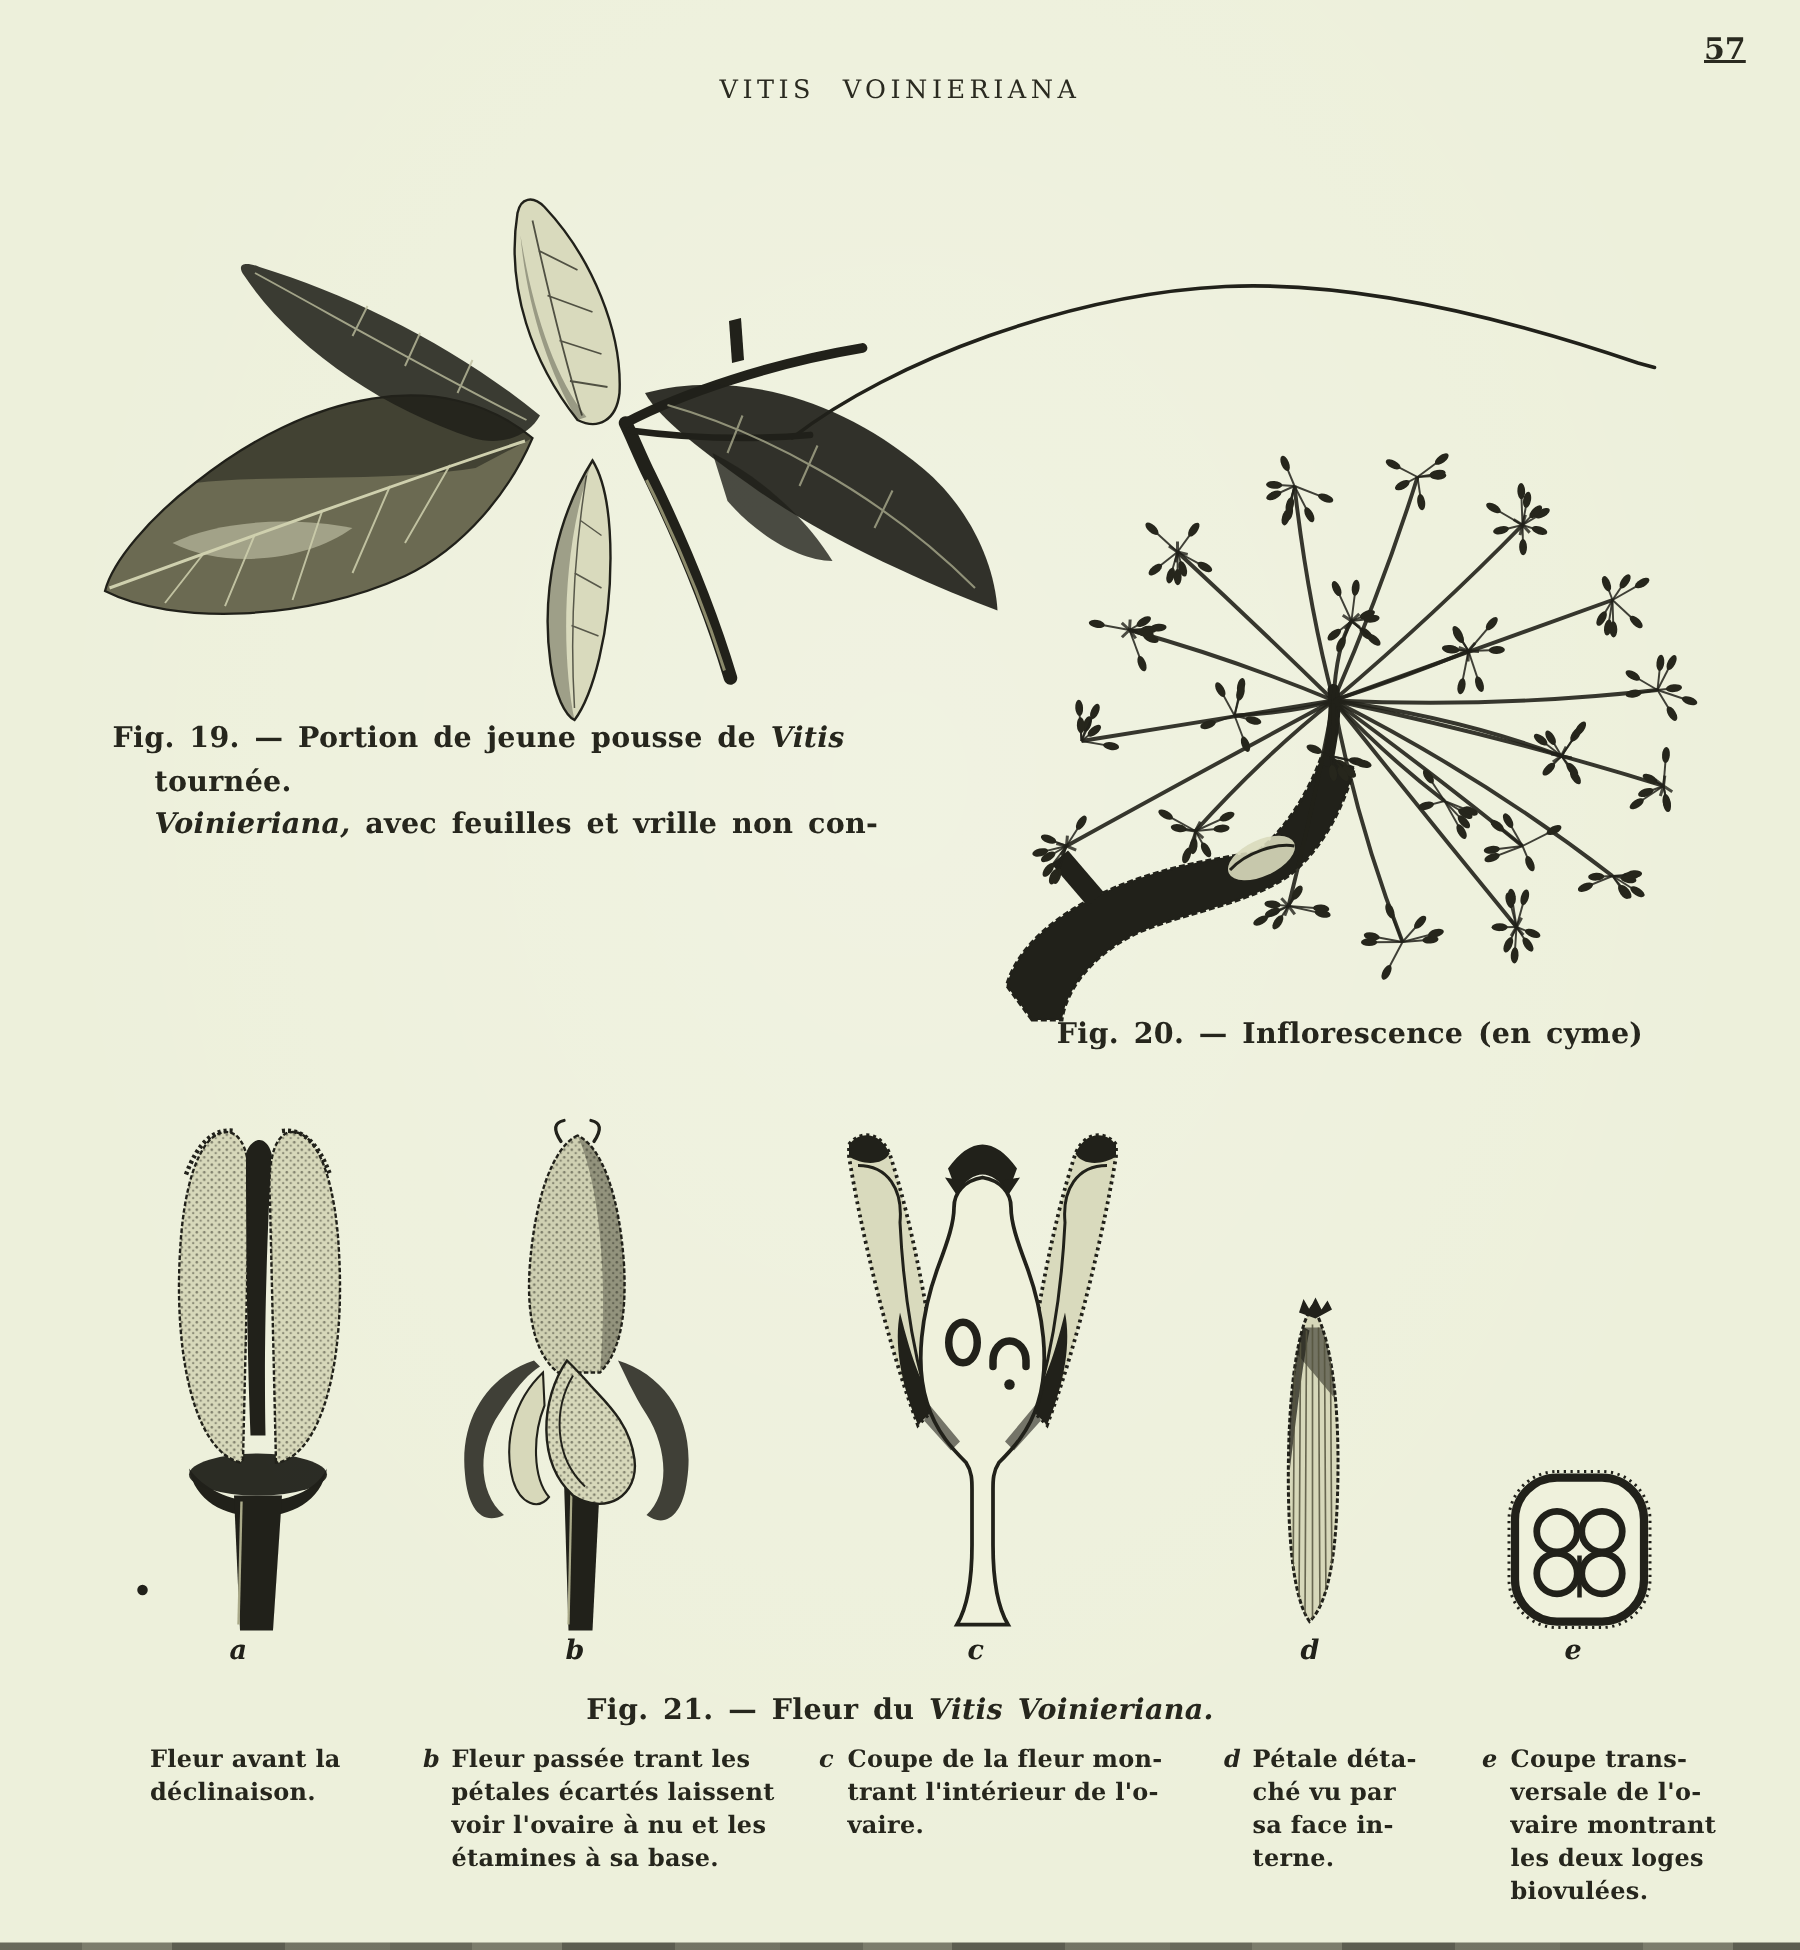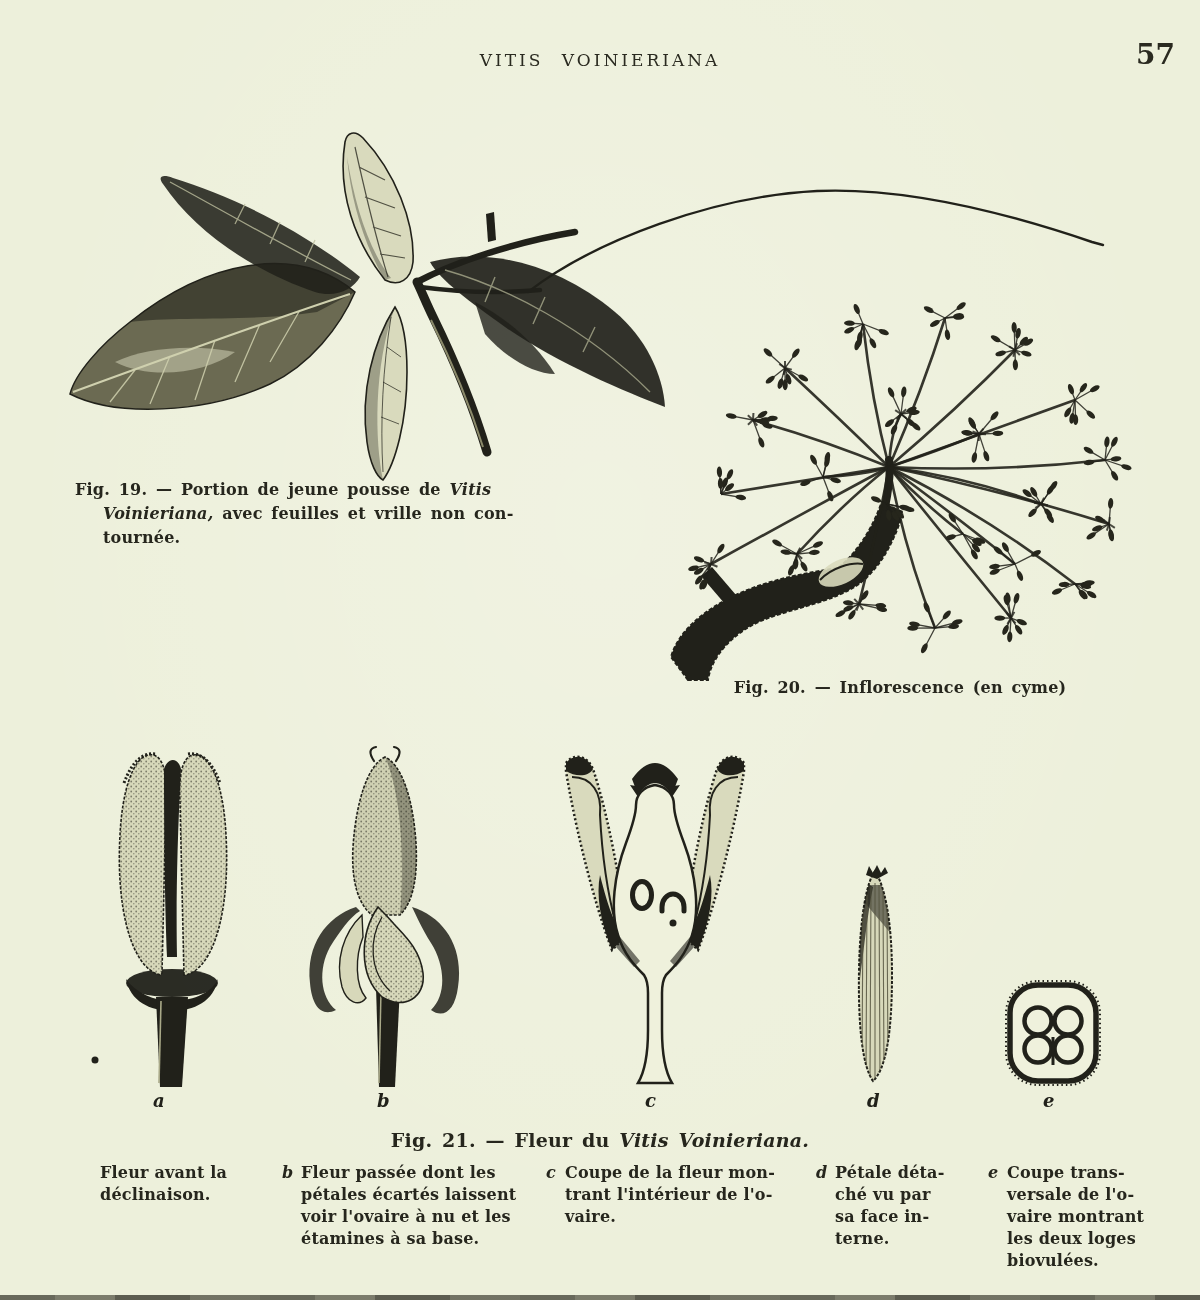--- a/index.html
+++ b/index.html
@@ -9,23 +9,23 @@
   html,body{margin:0;padding:0;}
   .page{
     position:relative; width:1200px; height:1300px; overflow:hidden;
     background:var(--paper);
     background-image:radial-gradient(ellipse at 50% 40%, rgba(255,255,255,.18), rgba(0,0,0,0) 70%);
     font-family:"DejaVu Serif","Liberation Serif",serif;
     color:var(--ink);
   }
   .page-header{position:absolute; top:50px; left:0; right:0; text-align:center;
     font-size:17px; font-weight:400; letter-spacing:3px; word-spacing:10px; color:#2a2a20;}
-  .page-number{position:absolute; top:38px; left:1136px; font-size:28px; font-weight:600; color:#2a2a20;}
-
-  .caption{font-size:16px; font-weight:600; line-height:1.5; color:#26261d;
+  .page-number{position:absolute; top:20px; left:1136px; font-size:20px; font-weight:600; color:#2a2a20;text-decoration:underline;}
+
+  .caption{font-size:19px; font-weight:600; line-height:1.5; color:#26261d;
     letter-spacing:.2px; word-spacing:3px;}
   .caption i{font-style:italic;}
   .fig19-caption{position:absolute; left:75px; top:478px; width:520px;}
   .fig19-caption .hang{padding-left:28px;}
   .fig20-caption{position:absolute; left:660px; top:676px; width:480px; text-align:center; line-height:1.45;}
   .fig21-caption{position:absolute; left:0; right:0; top:1126px; text-align:center; font-size:19px;}
 
   .fig-letter{position:absolute; top:1090px; font-size:18px; font-style:italic; font-weight:600;}
   .la{left:153px;} .lb{left:377px;} .lc{left:645px;} .ld{left:867px;} .le{left:1043px;}
 
@@ -570,24 +570,24 @@
       <circle class="paper-f ink-s" cx="1008" cy="314" r="13.5" stroke-width="4.5"></circle>
       <path class="nofill ink-s" stroke-width="3" d="M993,302 L993,330"></path>
     </g>
   </svg>
 
   <div class="caption fig19-caption">
     <div>
       <span>Fig. 19. — Portion de jeune pousse de </span><i>Vitis</i>
     </div>
     <div class="hang">
-      <i>Voinieriana,</i><span> avec feuilles et vrille non con-</span>
+      <span>tournée.</span>
     </div>
     <div class="hang">
-      <span>tournée.</span>
+      <i>Voinieriana,</i><span> avec feuilles et vrille non con-</span>
     </div>
   </div>
 
   <div class="caption fig20-caption">
     <div>Fig. 20. — Inflorescence (en cyme)</div>
   </div>
 
   <span class="fig-letter la">a</span>
   <span class="fig-letter lb">b</span>
   <span class="fig-letter lc">c</span>
@@ -597,21 +597,21 @@
   <div class="caption fig21-caption">
     <span>Fig. 21. — Fleur du </span><i>Vitis Voinieriana.</i>
   </div>
 
   <div class="legend-item col-a">
     <span class="legend-body">Fleur avant la
 déclinaison.</span>
   </div>
   <div class="legend-item col-b haslet">
     <span class="legend-letter">b</span>
-    <span class="legend-body">Fleur passée dont les
+    <span class="legend-body">Fleur passée trant les
 pétales écartés laissent
 voir l'ovaire à nu et les
 étamines à sa base.</span>
   </div>
   <div class="legend-item col-c haslet">
     <span class="legend-letter">c</span>
     <span class="legend-body">Coupe de la fleur mon-
 trant l'intérieur de l'o-
 vaire.</span>
   </div>

